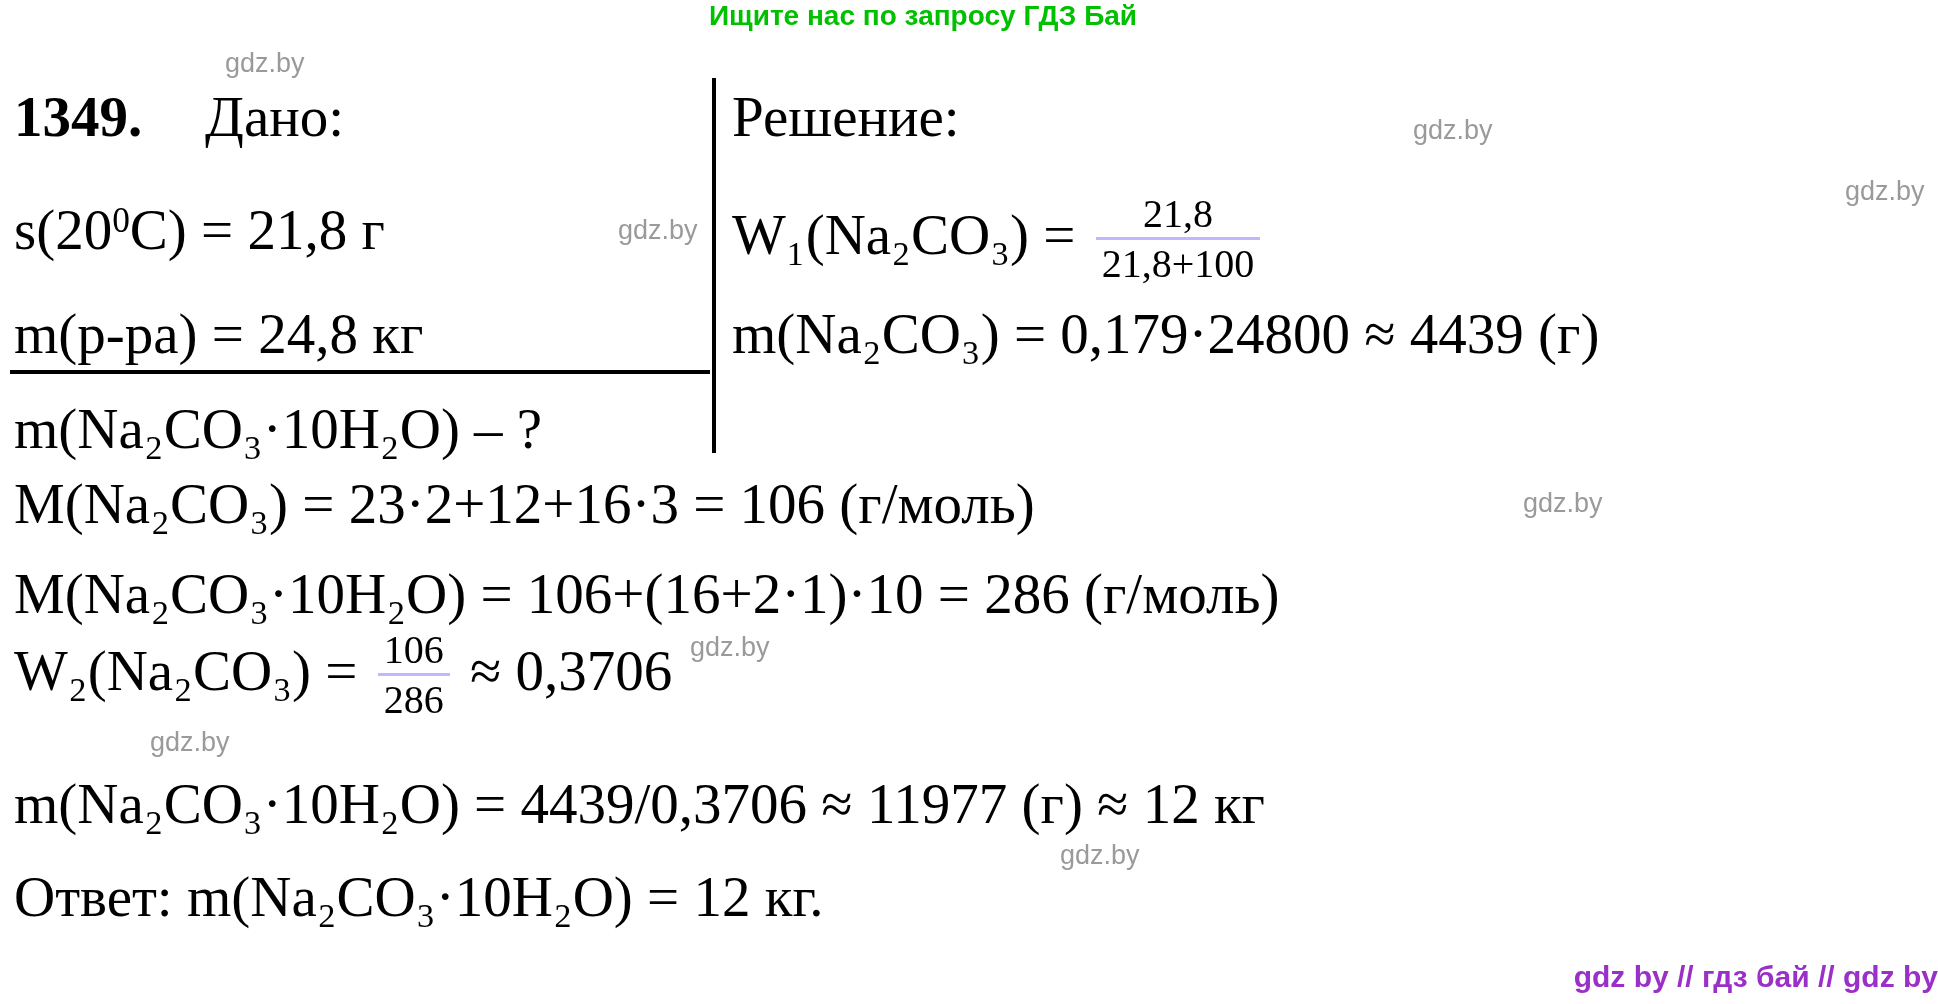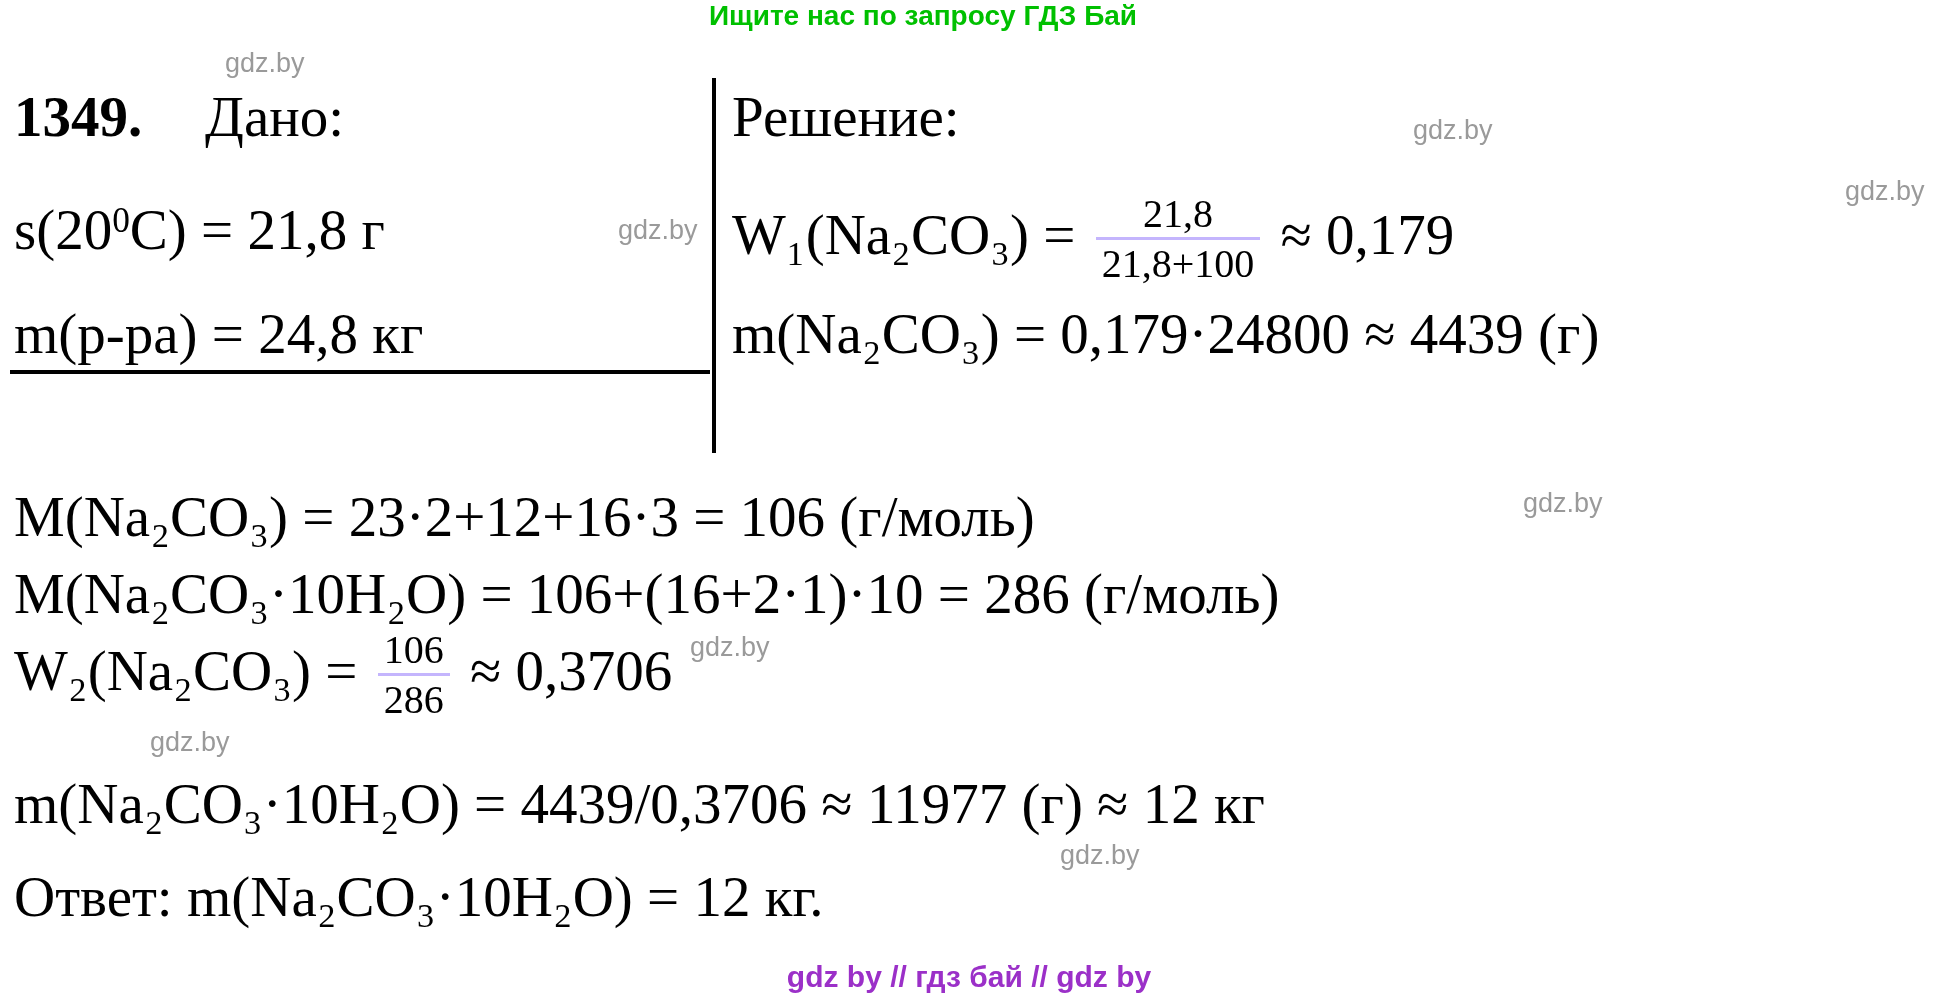--- a/index.html
+++ b/index.html
@@ -39,21 +39,21 @@
     font-family: "Liberation Sans", sans-serif;
     font-size: 28px;
     font-weight: 700;
     white-space: nowrap;
   }
   .bottom-banner {
     position: absolute;
     bottom: 10px;
     left: 0;
     width: 1938px;
-    text-align: center;
+    text-align: right;
     color: #9b30c8;
     font-family: "Liberation Sans", sans-serif;
     font-size: 30px;
     font-weight: 700;
     white-space: nowrap;
   }
   
   .mline {
     position: absolute;
     white-space: nowrap;
@@ -117,33 +117,33 @@
   <div class="hrule" style="left:10px; top:370px; width:700px;"></div>
 
   <div class="mline num" style="left:14px; top:88px;">1349.</div>
   <div class="mline" style="left:732px; top:88px;">Решение:</div>
   <div class="mline" style="left:205px; top:88px;">Дано:</div>
 
   <div class="mline" style="left:14px; top:201px;">
     <span>s(20</span><sup>0</sup><span>C) = 21,8 г</span>
   </div>
   <div class="mline" style="left:14px; top:305px;">m(р-ра) = 24,8 кг</div>
+  <div class="mline" style="left:14px; top:400px;">m(Na₂CO₃·10H₂O) – ?</div>
 
   <div class="mline" style="left:732px; top:185px;">
     <span>W₁(Na₂CO₃) =</span>
     <span class="frac">
       <span class="top">21,8</span>
       <span class="bot">21,8+100</span>
     </span>
-    <span>≈ 0,179</span>
   </div>
 
   <div class="mline" style="left:732px; top:305px;">m(Na₂CO₃) = 0,179·24800 ≈ 4439 (г)</div>
 
-  <div class="mline" style="left:14px; top:488px;">M(Na₂CO₃) = 23·2+12+16·3 = 106 (г/моль)</div>
+  <div class="mline" style="left:14px; top:475px;">M(Na₂CO₃) = 23·2+12+16·3 = 106 (г/моль)</div>
 
   <div class="mline" style="left:14px; top:565px;">M(Na₂CO₃·10H₂O) = 106+(16+2·1)·10 = 286 (г/моль)</div>
 
   <div class="mline" style="left:14px; top:621px;">
     <span>W₂(Na₂CO₃) =</span>
     <span class="frac">
       <span class="top">106</span>
       <span class="bot">286</span>
     </span>
     <span>≈ 0,3706</span>

